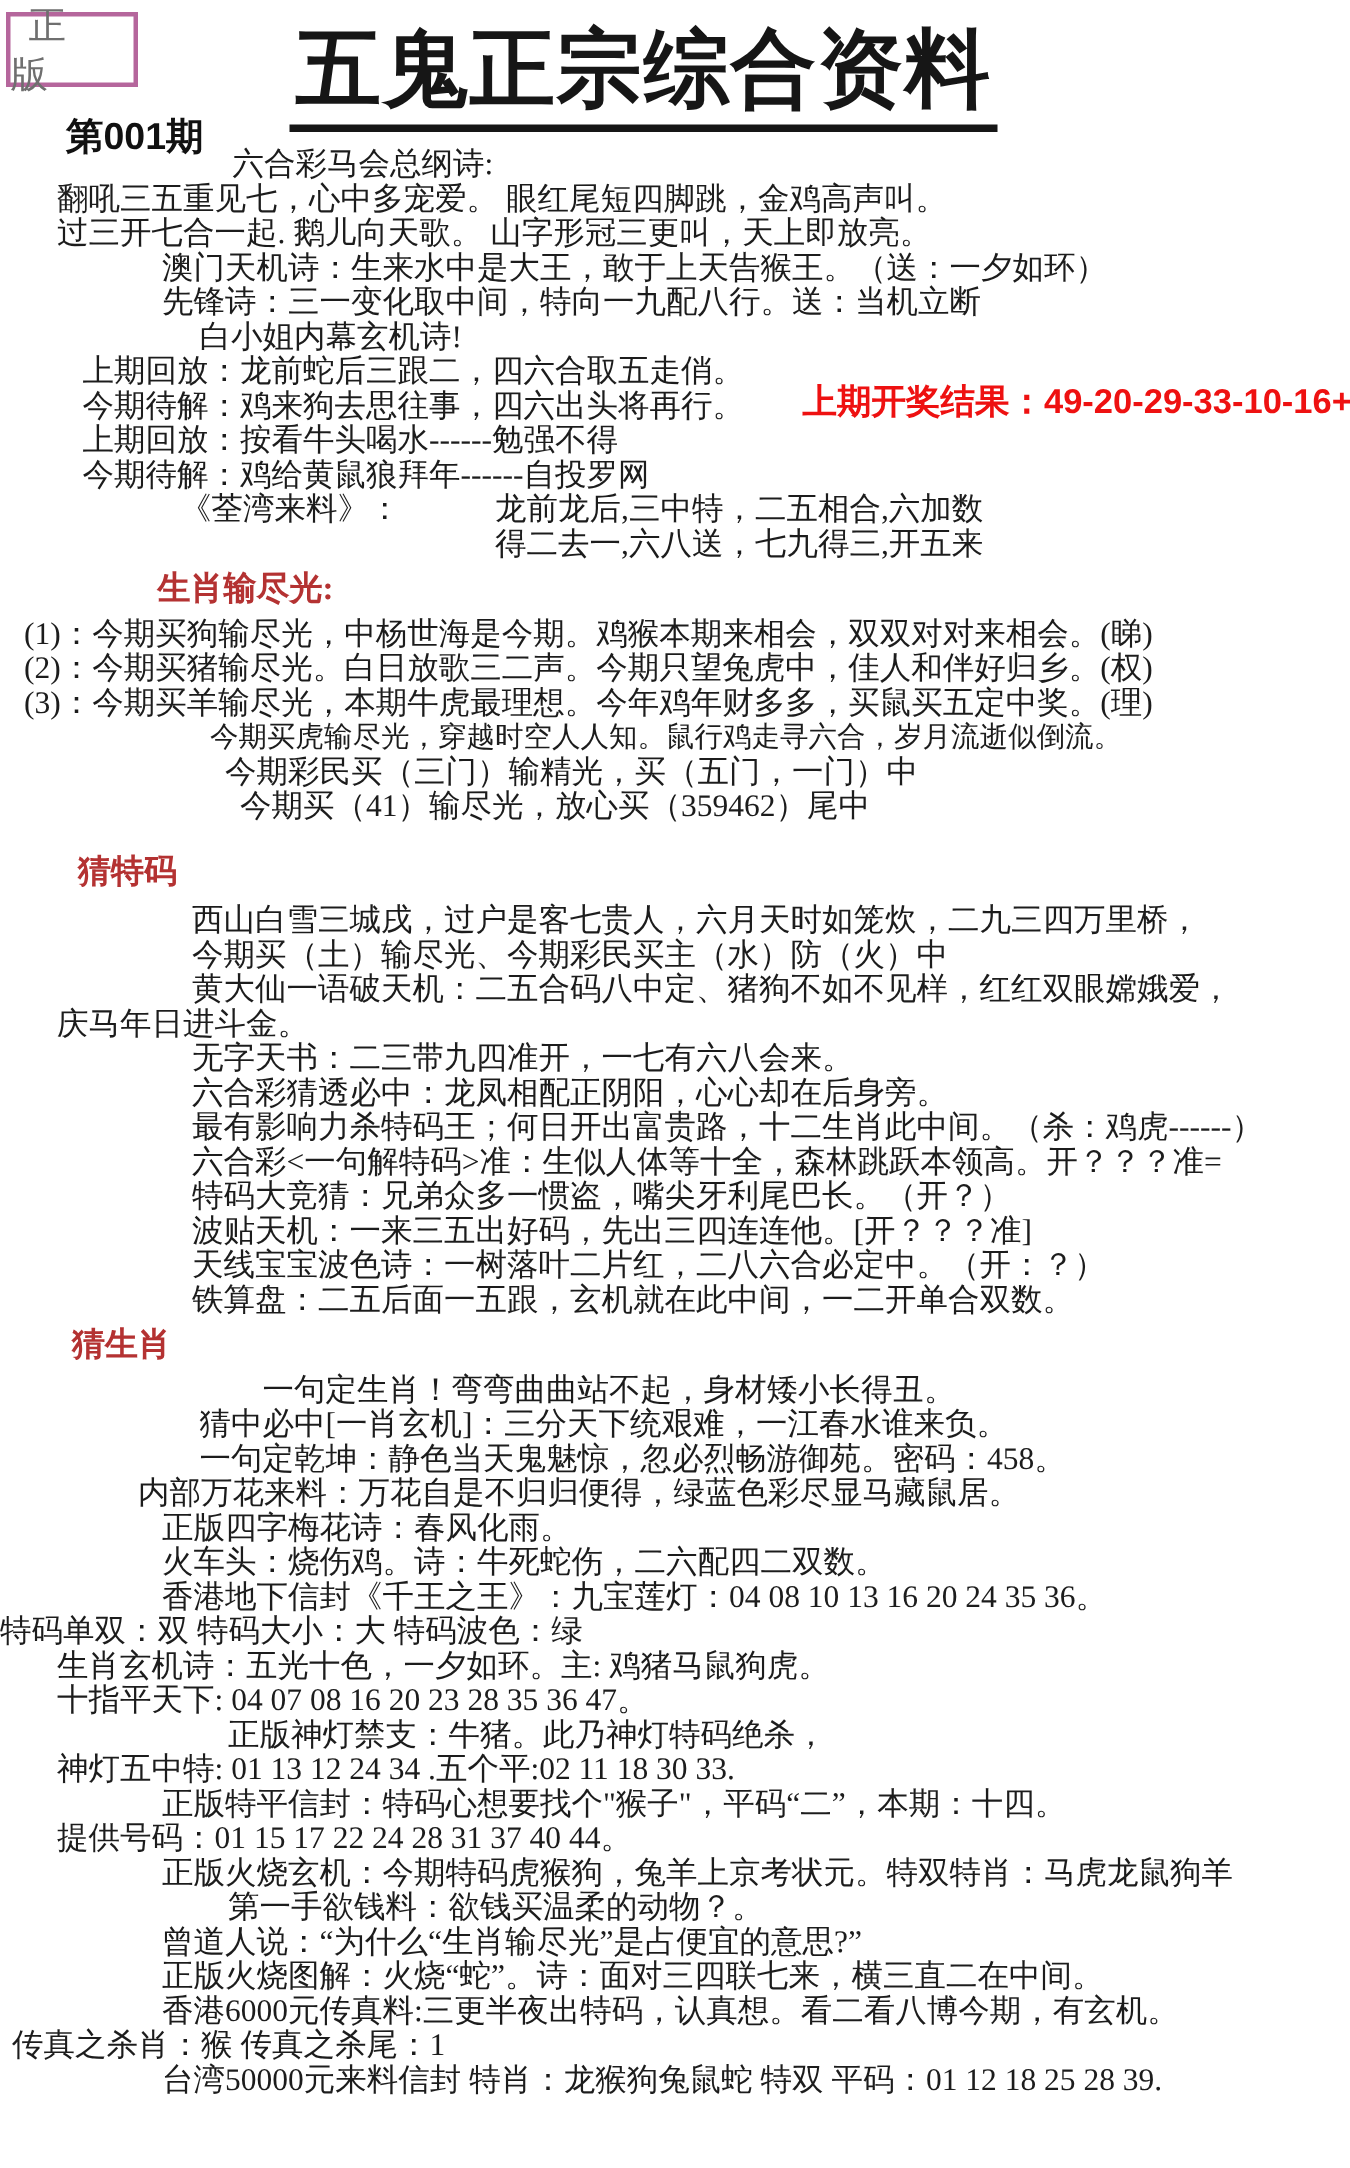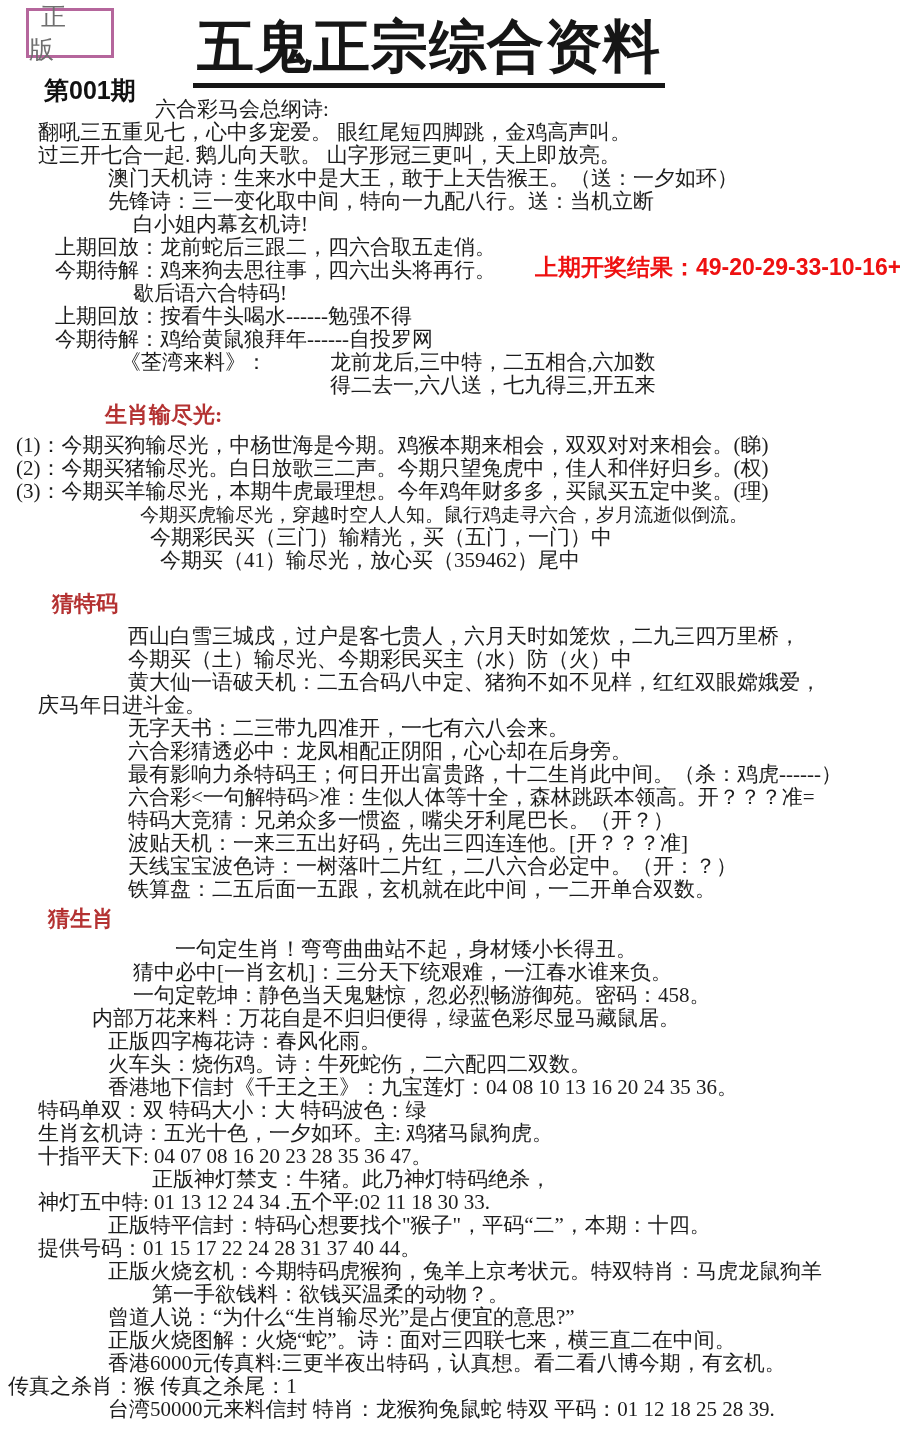--- a/index.html
+++ b/index.html
@@ -4,21 +4,21 @@
 <style>
   html,body{margin:0;padding:0;}
   body{
     width:900px;height:1445px;overflow:hidden;background:#ffffff;
     font-family:"Liberation Serif","DejaVu Serif",serif;
   }
   .page{position:relative;width:900px;height:1445px;background:#ffffff;overflow:hidden;}
 
   
   .badge{
-    position:absolute;left:26px;top:8px;width:88px;height:50px;
+    position:absolute;left:4px;top:8px;width:88px;height:50px;
     border:3px solid #b5669c;box-sizing:border-box;
     display:flex;align-items:center;justify-content:center;
     font-size:25px;letter-spacing:12px;text-indent:12px;color:#6f6f6f;
     font-family:"Liberation Serif","DejaVu Serif",serif;
   }
   .title{
     position:absolute;left:193px;top:16px;
     font-size:57px;font-weight:bold;color:#161616;letter-spacing:1px;
     border-bottom:5px solid #161616;padding:0 4px 4px 4px;line-height:1.1;
     white-space:nowrap;
@@ -52,21 +52,20 @@
   <div class="issue">第001期</div>
   <div class="doc-body">
       <div class="line" style="margin-left: 155px;">六合彩马会总纲诗:</div>
       <div class="line" style="margin-left: 38px;">翻吼三五重见七，心中多宠爱。 眼红尾短四脚跳，金鸡高声叫。</div>
       <div class="line" style="margin-left: 38px;">过三开七合一起. 鹅儿向天歌。 山字形冠三更叫，天上即放亮。</div>
       <div class="line" style="margin-left: 108px;">澳门天机诗：生来水中是大王，敢于上天告猴王。（送：一夕如环）</div>
       <div class="line" style="margin-left: 108px;">先锋诗：三一变化取中间，特向一九配八行。送：当机立断</div>
       <div class="line" style="margin-left: 133px;">白小姐内幕玄机诗!</div>
       <div class="line" style="margin-left: 55px;">上期回放：龙前蛇后三跟二，四六合取五走俏。</div>
       <div class="line" style="margin-left: 55px;">今期待解：鸡来狗去思往事，四六出头将再行。<span class="result" style="left: 480px;">上期开奖结果：49-20-29-33-10-16+26</span></div>
-      <div class="line" style="margin-left: 133px;">歇后语六合特码!</div>
       <div class="line" style="margin-left: 55px;">上期回放：按看牛头喝水------勉强不得</div>
       <div class="line" style="margin-left: 55px;">今期待解：鸡给黄鼠狼拜年------自投罗网</div>
       <div class="line" style="margin-left: 120px;">《荃湾来料》：　　　龙前龙后,三中特，二五相合,六加数</div>
       <div class="line" style="margin-left: 330px;">得二去一,六八送，七九得三,开五来</div>
       <div class="line heading" style="margin-left: 105px; margin-top: 6px;">生肖输尽光:</div>
       <div class="line" style="margin-left: 16px; margin-top: 8px;">(1)：今期买狗输尽光，中杨世海是今期。鸡猴本期来相会，双双对对来相会。(睇)</div>
       <div class="line" style="margin-left: 16px;">(2)：今期买猪输尽光。白日放歌三二声。今期只望兔虎中，佳人和伴好归乡。(权)</div>
       <div class="line" style="margin-left: 16px;">(3)：今期买羊输尽光，本期牛虎最理想。今年鸡年财多多，买鼠买五定中奖。(理)</div>
       <div class="line small" style="margin-left: 140px;">今期买虎输尽光，穿越时空人人知。鼠行鸡走寻六合，岁月流逝似倒流。</div>
       <div class="line" style="margin-left: 150px;">今期彩民买（三门）输精光，买（五门，一门）中</div>
@@ -85,21 +84,21 @@
       <div class="line" style="margin-left: 128px;">天线宝宝波色诗：一树落叶二片红，二八六合必定中。（开：？）</div>
       <div class="line" style="margin-left: 128px;">铁算盘：二五后面一五跟，玄机就在此中间，一二开单合双数。</div>
       <div class="line heading" style="margin-left: 48px; margin-top: 6px;">猜生肖</div>
       <div class="line" style="margin-left: 175px; margin-top: 8px;">一句定生肖！弯弯曲曲站不起，身材矮小长得丑。</div>
       <div class="line" style="margin-left: 133px;">猜中必中[一肖玄机]：三分天下统艰难，一江春水谁来负。</div>
       <div class="line" style="margin-left: 133px;">一句定乾坤：静色当天鬼魅惊，忽必烈畅游御苑。密码：458。</div>
       <div class="line" style="margin-left: 92px;">内部万花来料：万花自是不归归便得，绿蓝色彩尽显马藏鼠居。</div>
       <div class="line" style="margin-left: 108px;">正版四字梅花诗：春风化雨。</div>
       <div class="line" style="margin-left: 108px;">火车头：烧伤鸡。诗：牛死蛇伤，二六配四二双数。</div>
       <div class="line" style="margin-left: 108px;">香港地下信封《千王之王》：九宝莲灯：04 08 10 13 16 20 24 35 36。</div>
-      <div class="line" style="margin-left: 38px;">特码单双：双 特码大小：大 特码波色：绿</div>
+      <div class="line" style="">特码单双：双 特码大小：大 特码波色：绿</div>
       <div class="line" style="margin-left: 38px;">生肖玄机诗：五光十色，一夕如环。主: 鸡猪马鼠狗虎。</div>
       <div class="line" style="margin-left: 38px;">十指平天下: 04 07 08 16 20 23 28 35 36 47。</div>
       <div class="line" style="margin-left: 152px;">正版神灯禁支：牛猪。此乃神灯特码绝杀，</div>
       <div class="line" style="margin-left: 38px;">神灯五中特: 01 13 12 24 34 .五个平:02 11 18 30 33.</div>
       <div class="line" style="margin-left: 108px;">正版特平信封：特码心想要找个"猴子"，平码“二”，本期：十四。</div>
       <div class="line" style="margin-left: 38px;">提供号码：01 15 17 22 24 28 31 37 40 44。</div>
       <div class="line" style="margin-left: 108px;">正版火烧玄机：今期特码虎猴狗，兔羊上京考状元。特双特肖：马虎龙鼠狗羊</div>
       <div class="line" style="margin-left: 152px;">第一手欲钱料：欲钱买温柔的动物？。</div>
       <div class="line" style="margin-left: 108px;">曾道人说：“为什么“生肖输尽光”是占便宜的意思?”</div>
       <div class="line" style="margin-left: 108px;">正版火烧图解：火烧“蛇”。诗：面对三四联七来，横三直二在中间。</div>

